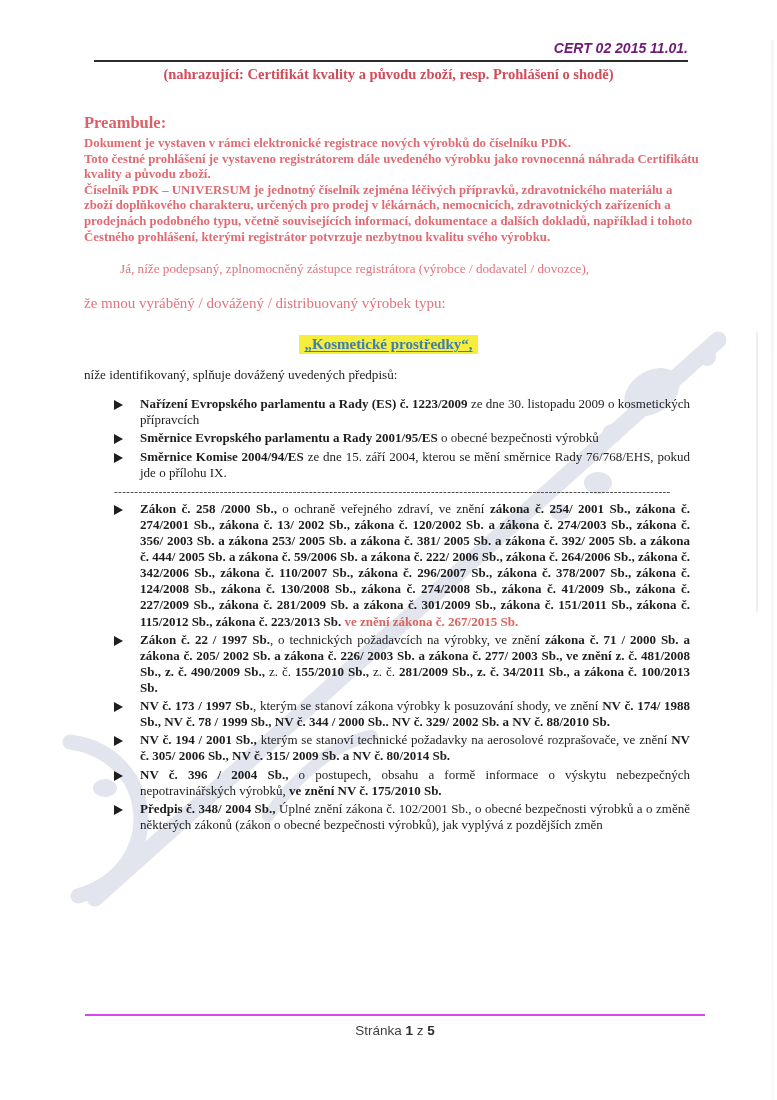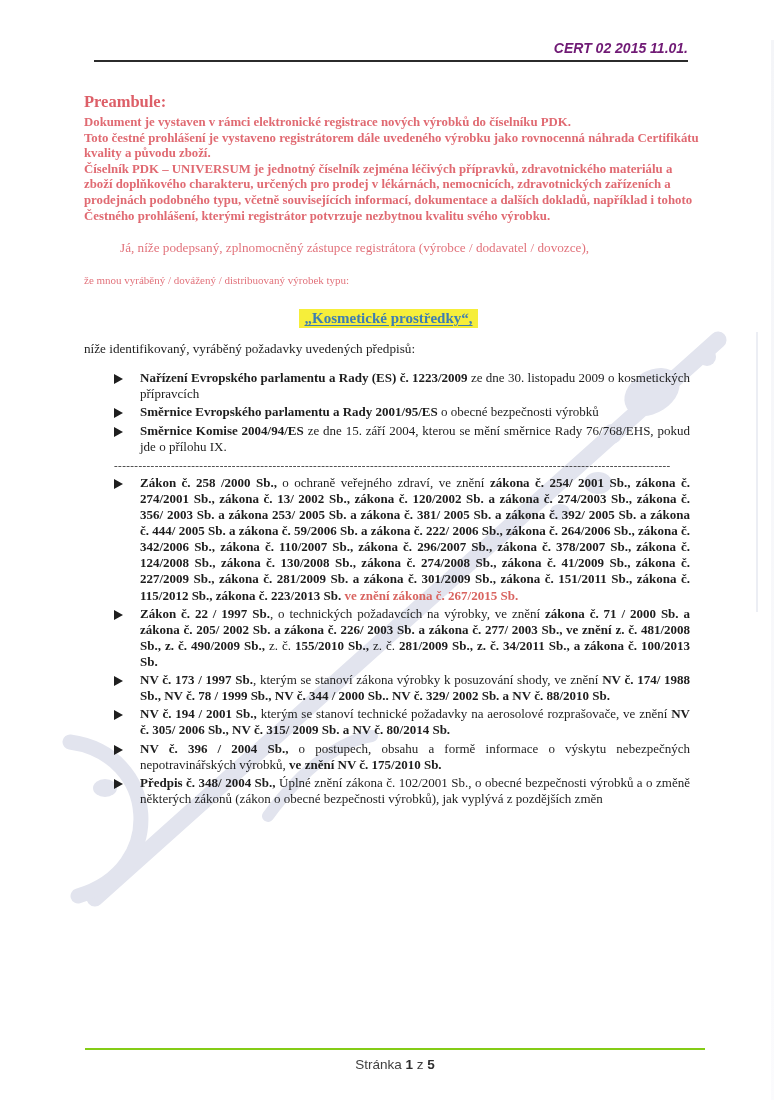--- a/index.html
+++ b/index.html
@@ -45,21 +45,21 @@
     margin-top:4px;text-align:center;
     font-size:14.5px;font-weight:bold;color:var(--red-title);
   }
 
   .preamble{margin:30px 77px 0 84px;}
   .preamble-heading{font-size:16.5px;font-weight:bold;color:var(--red-heading);margin-bottom:3px;}
   .preamble p{margin:0;font-size:12.8px;font-weight:bold;color:var(--red-body);line-height:1.22;}
 
   .line-signer{margin:16px 80px 0 120px;font-size:13.2px;color:var(--pink-light);}
   .line-declare{margin-top:15px;text-align:center;font-size:14px;font-weight:bold;color:var(--red-heading);letter-spacing:2px;}
-  .line-product-intro{margin:18px 80px 0 84px;font-size:11px;color:var(--pink-light);}
+  .line-product-intro{margin:18px 80px 0 84px;font-size:15px;color:var(--pink-light);}
   .product-wrap{margin-top:23px;text-align:center;}
   .product{
     display:inline-block;padding:1px 5px;
     background:var(--highlight-bg);color:var(--highlight-text);
     font-size:15px;font-weight:bold;text-decoration:underline;
     text-underline-offset:2px;
   }
   .line-compliance{margin:13px 80px 0 84px;font-size:13.2px;color:var(--ink);}
 
   .reg-list{margin:13px 87px 0 84px;}
@@ -71,22 +71,22 @@
     position:absolute;left:30px;top:4px;width:0;height:0;
     border-left:9px solid #1f1f1f;border-top:5px solid transparent;border-bottom:5px solid transparent;
   }
   .seg-red{color:var(--red-inline);}
   .divider{
     margin:4px 0 4px 30px;font-size:11px;letter-spacing:.4px;
     white-space:nowrap;overflow:hidden;max-width:556px;color:#222;
   }
 
   .footer{
-    position:absolute;left:85px;top:1008px;width:620px;z-index:2;
-    border-top:2px solid #84cc16;
+    position:absolute;left:85px;top:974px;width:620px;z-index:2;
+    border-top:2px solid #d946ef;
   }
   .footer-text{
     margin-top:7px;text-align:center;
     font-family:"Liberation Sans", sans-serif;font-size:13.5px;color:var(--footer-ink);
   }
   .footer-text b{font-weight:bold;color:#2e2e2e;}
 </style>
 </head>
 <body>
 
@@ -108,38 +108,39 @@
     </g>
   </svg>
   <div class="scan-edge"></div>
   <div class="scan-edge2"></div>
 
   <div class="content">
 
     <div class="doc-code">CERT 02 2015 11.01.</div>
     <div class="top-rule"></div>
 
+    <div class="subtitle">(nahrazující: Certifikát kvality a původu zboží, resp. Prohlášení o shodě)</div>
 
     <div class="preamble">
       <div class="preamble-heading">Preambule:</div>
       <div>
           <p>Dokument je vystaven v rámci elektronické registrace nových výrobků do číselníku PDK.</p>
           <p>Toto čestné prohlášení je vystaveno registrátorem dále uvedeného výrobku jako rovnocenná náhrada Certifikátu kvality a původu zboží.</p>
           <p>Číselník PDK – UNIVERSUM je jednotný číselník zejména léčivých přípravků, zdravotnického materiálu a zboží doplňkového charakteru, určených pro prodej v lékárnách, nemocnicích, zdravotnických zařízeních a prodejnách podobného typu, včetně souvisejících informací, dokumentace a dalších dokladů, například i tohoto Čestného prohlášení, kterými registrátor potvrzuje nezbytnou kvalitu svého výrobku.</p>
         </div>
     </div>
 
     <div class="line-signer">Já, níže podepsaný, zplnomocněný zástupce registrátora (výrobce / dodavatel / dovozce),</div>
     <div class="line-product-intro">že mnou vyráběný / dovážený  / distribuovaný výrobek typu:</div>
 
     <div class="product-wrap">
       <span class="product">„Kosmetické prostředky“,</span>
     </div>
 
-    <div class="line-compliance">níže identifikovaný, vyráběný požadavky uvedených předpisů:</div>
+    <div class="line-compliance">níže identifikovaný, splňuje dovážený uvedených předpisů:</div>
 
     <div class="reg-list">
       <div>
           <div class="reg-item"><span class="bullet"></span><span style="font-weight: bold;">Nařízení Evropského parlamentu a Rady (ES) č. 1223/2009</span><span> ze dne 30. listopadu 2009 o kosmetických přípravcích</span></div>
           <div class="reg-item"><span class="bullet"></span><span style="font-weight: bold;">Směrnice Evropského parlamentu a Rady 2001/95/ES</span><span> o obecné bezpečnosti výrobků</span></div>
           <div class="reg-item"><span class="bullet"></span><span style="font-weight: bold;">Směrnice Komise 2004/94/ES</span><span> ze dne 15. září 2004, kterou se mění směrnice Rady 76/768/EHS, pokud jde o přílohu IX.</span></div>
         </div>
       <div class="divider">--------------------------------------------------------------------------------------------------------------------------------------------</div>
       <div>
           <div class="reg-item"><span class="bullet"></span><span style="font-weight: bold;">Zákon č. 258 /2000 Sb.,</span><span> o ochraně veřejného zdraví, ve znění </span><span style="font-weight: bold;">zákona č. 254/ 2001 Sb., zákona č. 274/2001 Sb., zákona č. 13/ 2002 Sb., zákona č. 120/2002 Sb. a zákona č. 274/2003 Sb., zákona č. 356/ 2003 Sb. a zákona 253/ 2005 Sb. a zákona č. 381/ 2005 Sb. a zákona č. 392/ 2005 Sb. a zákona č. 444/ 2005 Sb. a zákona č. 59/2006 Sb. a zákona č. 222/ 2006 Sb., zákona č. 264/2006 Sb., zákona č. 342/2006 Sb., zákona č. 110/2007 Sb., zákona č. 296/2007 Sb., zákona č. 378/2007 Sb., zákona č. 124/2008 Sb., zákona č. 130/2008 Sb., zákona č. 274/2008 Sb., zákona č. 41/2009 Sb., zákona č. 227/2009 Sb., zákona č. 281/2009 Sb. a zákona č. 301/2009 Sb., zákona č. 151/2011 Sb., zákona č. 115/2012 Sb., zákona č. 223/2013 Sb.</span><span class="seg-red" style="font-weight: bold;"> ve znění zákona č. 267/2015 Sb.</span></div>

